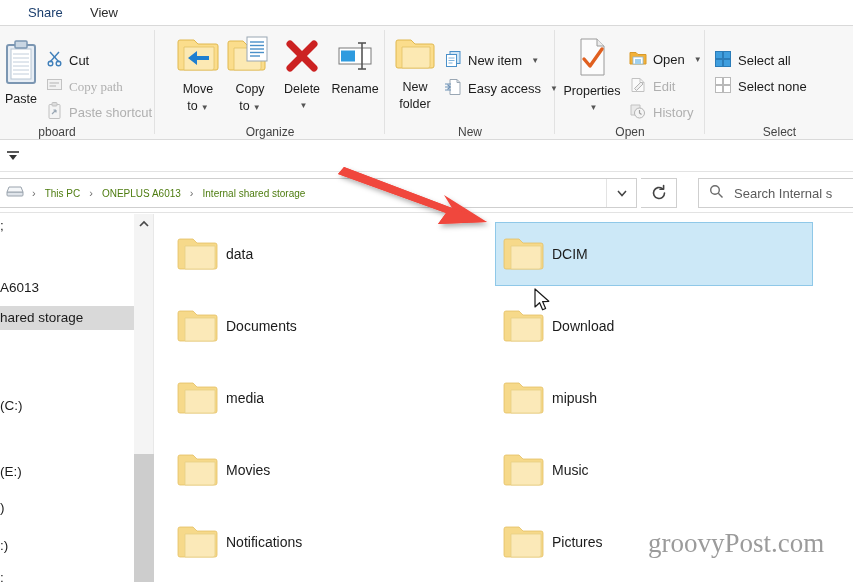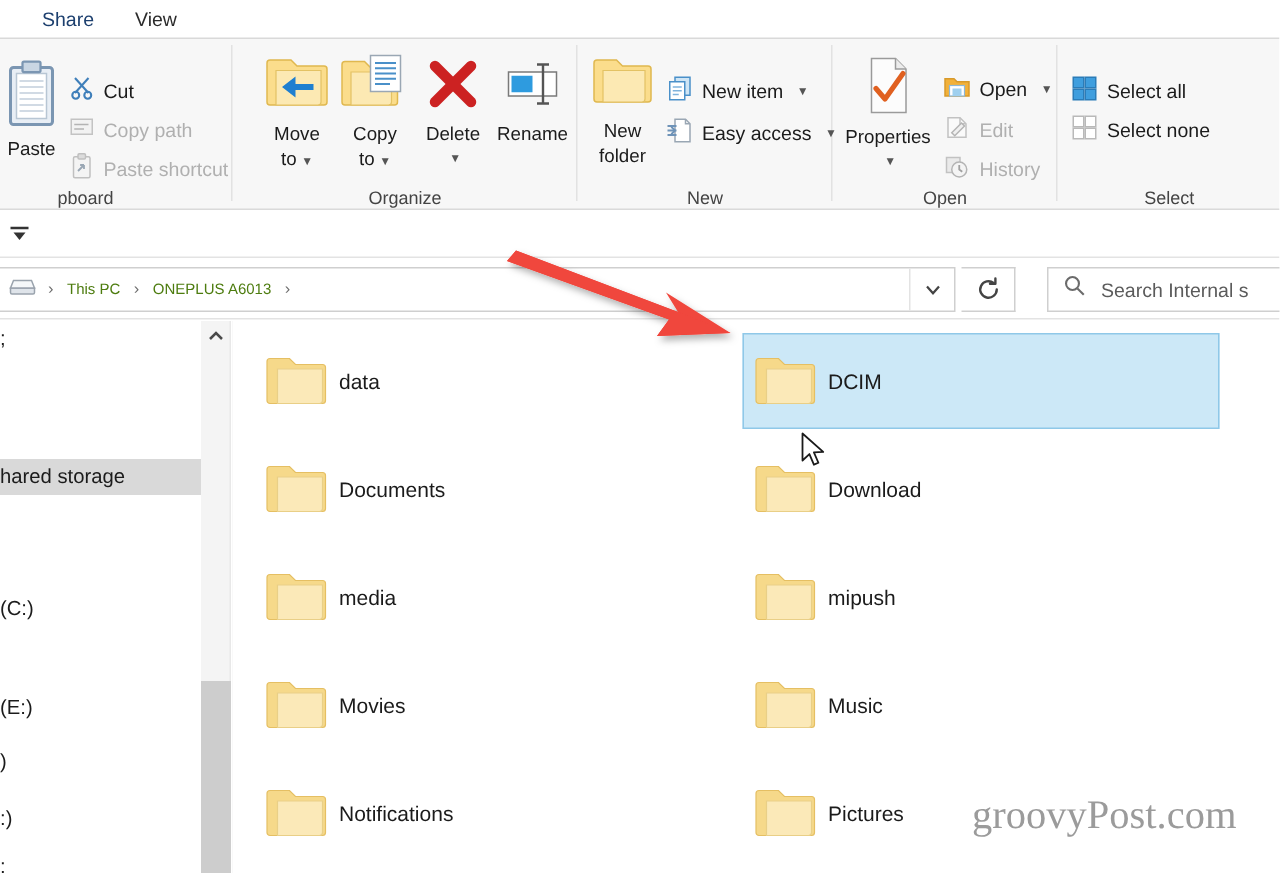--- a/index.html
+++ b/index.html
@@ -195,21 +195,21 @@
         <svg width="17" height="17" viewBox="0 0 17 17">
           <line x1="4" y1="2" x2="13" y2="12" stroke="#3f7fba" stroke-width="1.4"></line>
           <line x1="13" y1="2" x2="4" y2="12" stroke="#3f7fba" stroke-width="1.4"></line>
           <circle cx="4.5" cy="13.5" r="2.3" fill="none" stroke="#3f7fba" stroke-width="1.4"></circle>
           <circle cx="12.5" cy="13.5" r="2.3" fill="none" stroke="#3f7fba" stroke-width="1.4"></circle>
         </svg>
       </span>
       <span>Cut</span>
     </div>
 
-    <div class="smallrow disabled" style="left:46px; top:38px;">
+    <div class="smallrow disabled" style="left:46px; top:38px;font-family:Liberation Serif, serif;">
       <span class="ico">
         <svg width="17" height="17" viewBox="0 0 17 17">
           <rect x="1.5" y="3.5" width="14" height="10" fill="#f2f2f2" stroke="#c3c3c3"></rect>
           <g stroke="#b3b3b3" stroke-width="1">
             <line x1="3.5" y1="7" x2="13" y2="7"></line>
               <line x1="3.5" y1="10" x2="10" y2="10"></line>
           </g>
         </svg>
       </span>
       <span>Copy path</span>
@@ -421,20 +421,21 @@
         <svg width="20" height="16" viewBox="0 0 20 16">
           <path d="M2 9 h16 v3 a1 1 0 0 1 -1 1 H3 a1 1 0 0 1 -1 -1 z" fill="#dfe4ea" stroke="#9aa3ad"></path>
           <path d="M4 4 h12 l2 5 H2 z" fill="#f5f7f9" stroke="#9aa3ad"></path>
         </svg>
       </span>
       <span class="crumb-sep">›</span>
       <span class="crumb">This PC</span>
       <span class="crumb-sep">›</span>
       <span class="crumb">ONEPLUS A6013</span>
       <span class="crumb-sep">›</span>
+      <span class="crumb">Internal shared storage</span>
 
       <span class="addr-dd">
         <svg width="14" height="14" viewBox="0 0 14 14">
           <path d="M3 5 L7 9.5 L11 5" fill="none" stroke="#444" stroke-width="1.5"></path>
         </svg>
       </span>
     </div>
 
     <div class="refreshbtn">
       <svg width="18" height="18" viewBox="0 0 18 18">
@@ -451,20 +452,21 @@
         </svg>
       </span>
       <span class="searchtext">Search Internal s</span>
     </div>
 
     <div class="addr-bottomline"></div>
   </div>
 
   <div class="navpane">
     <div class="navitem" style="top:0px">;</div>
+    <div class="navitem" style="top:62px">A6013</div>
     <div class="navitem sel" style="top:92px">hared storage</div>
     <div class="navitem" style="top:180px">(C:)</div>
     <div class="navitem" style="top:246px">(E:)</div>
     <div class="navitem" style="top:282px">)</div>
     <div class="navitem" style="top:320px">:)</div>
     <div class="navitem" style="top:352px">;</div>
   </div>
 
   <div class="navscroll">
     <div class="sb-up">

